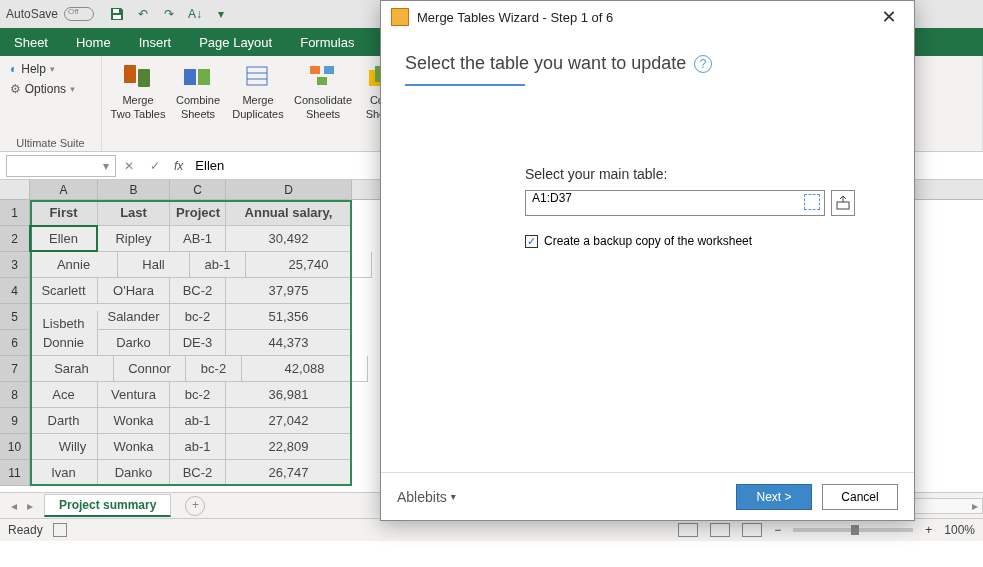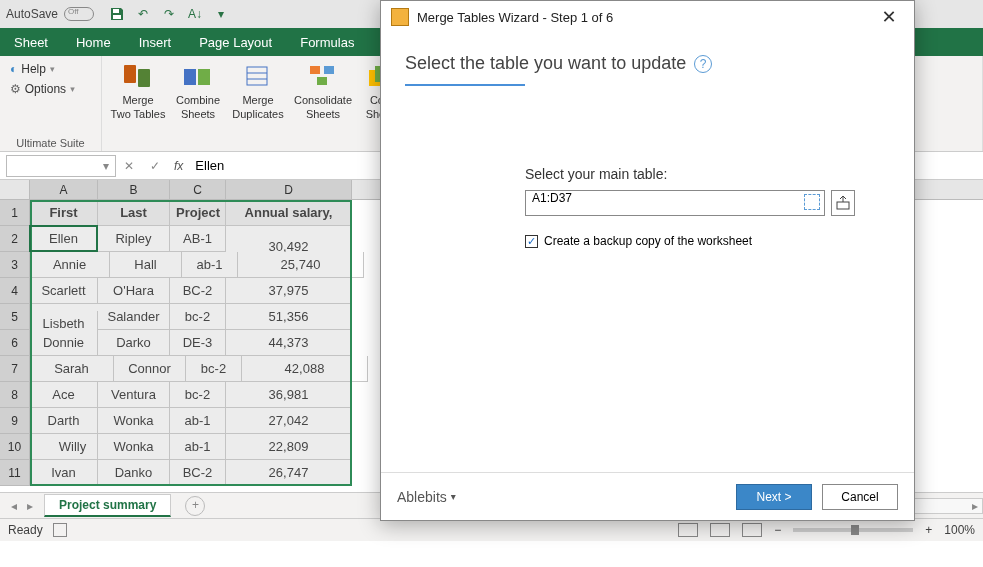--- a/index.html
+++ b/index.html
@@ -239,24 +239,24 @@
         <div class="cell hdr" style="width:72px">Last name</div>
         <div class="cell hdr" style="width:56px">Project</div>
         <div class="cell hdr" style="width:126px">Annual salary, 2017</div>
       </div>
 
       <div id="rows-container">
           <div class="row">
             <div class="cell" style="width: 68px;">Ellen</div>
             <div class="cell" style="width: 72px;">Ripley</div>
             <div class="cell" style="width: 56px;">AB-1</div>
-            <div class="cell" style="width: 126px; margin-top: 8px;">30,492</div>
-          </div>
-          <div class="row">
-            <div class="cell" style="width: 80px;">Annie</div>
+            <div class="cell" style="width: 126px;">30,492</div>
+          </div>
+          <div class="row">
+            <div class="cell" style="width: 88px;">Annie</div>
             <div class="cell" style="width: 72px;">Hall</div>
             <div class="cell" style="width: 56px;">ab-1</div>
             <div class="cell" style="width: 126px;">25,740</div>
           </div>
           <div class="row">
             <div class="cell" style="width: 68px;">Scarlett</div>
             <div class="cell" style="width: 72px;">O'Hara</div>
             <div class="cell" style="width: 56px;">BC-2</div>
             <div class="cell" style="width: 126px;">37,975</div>
           </div>

